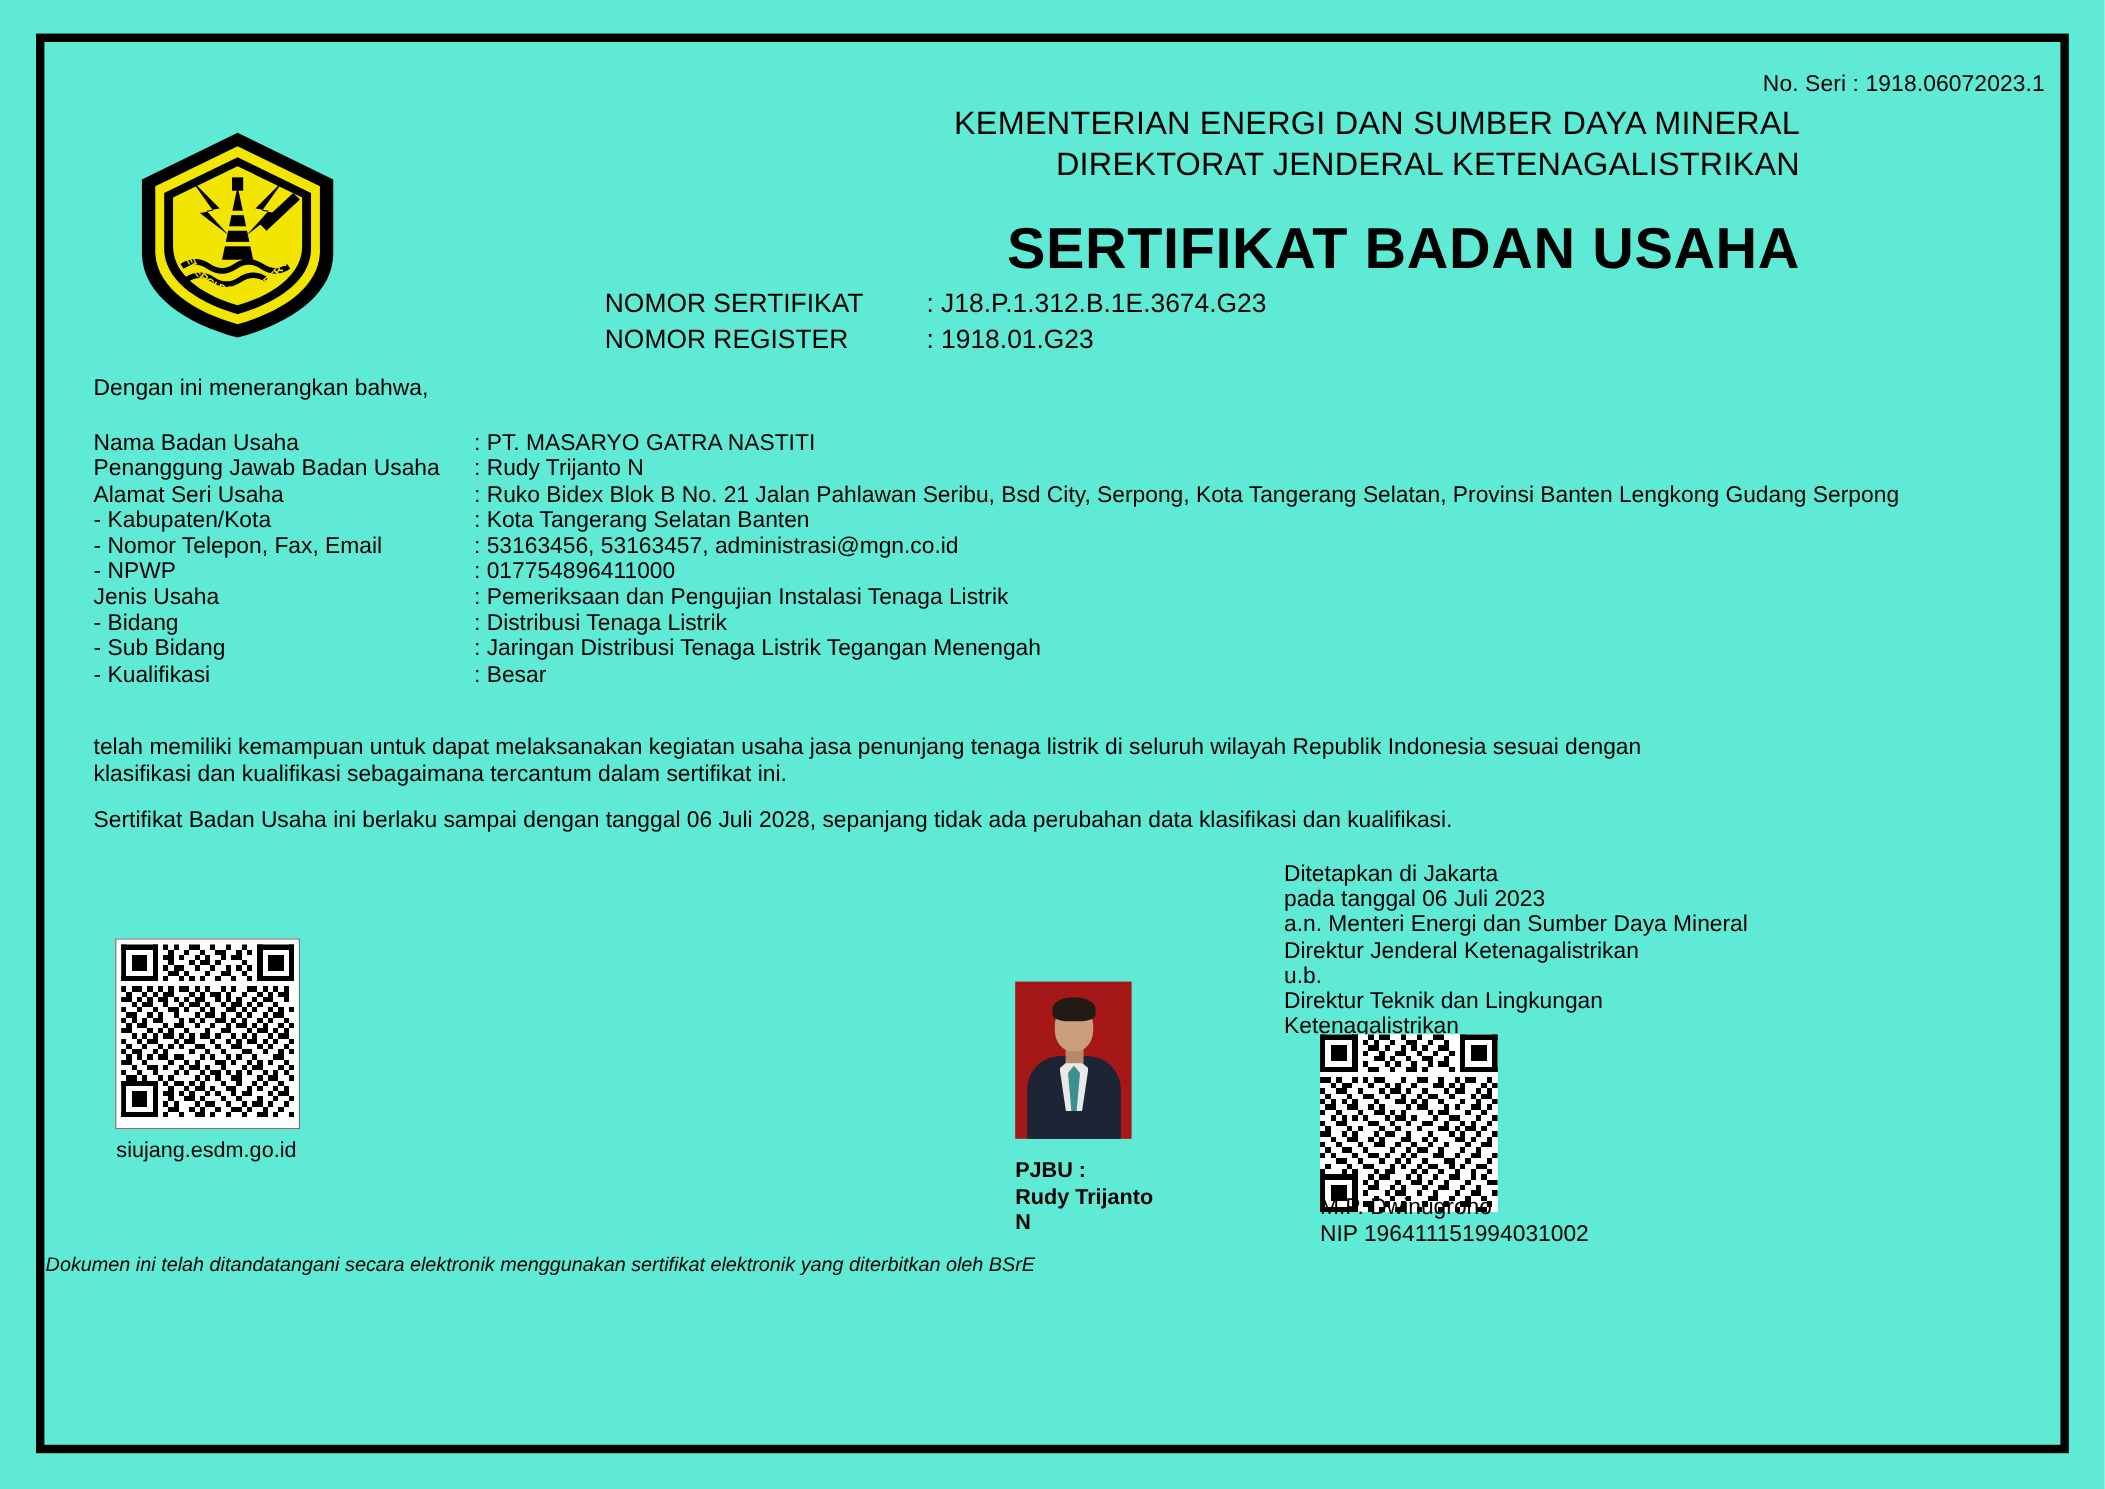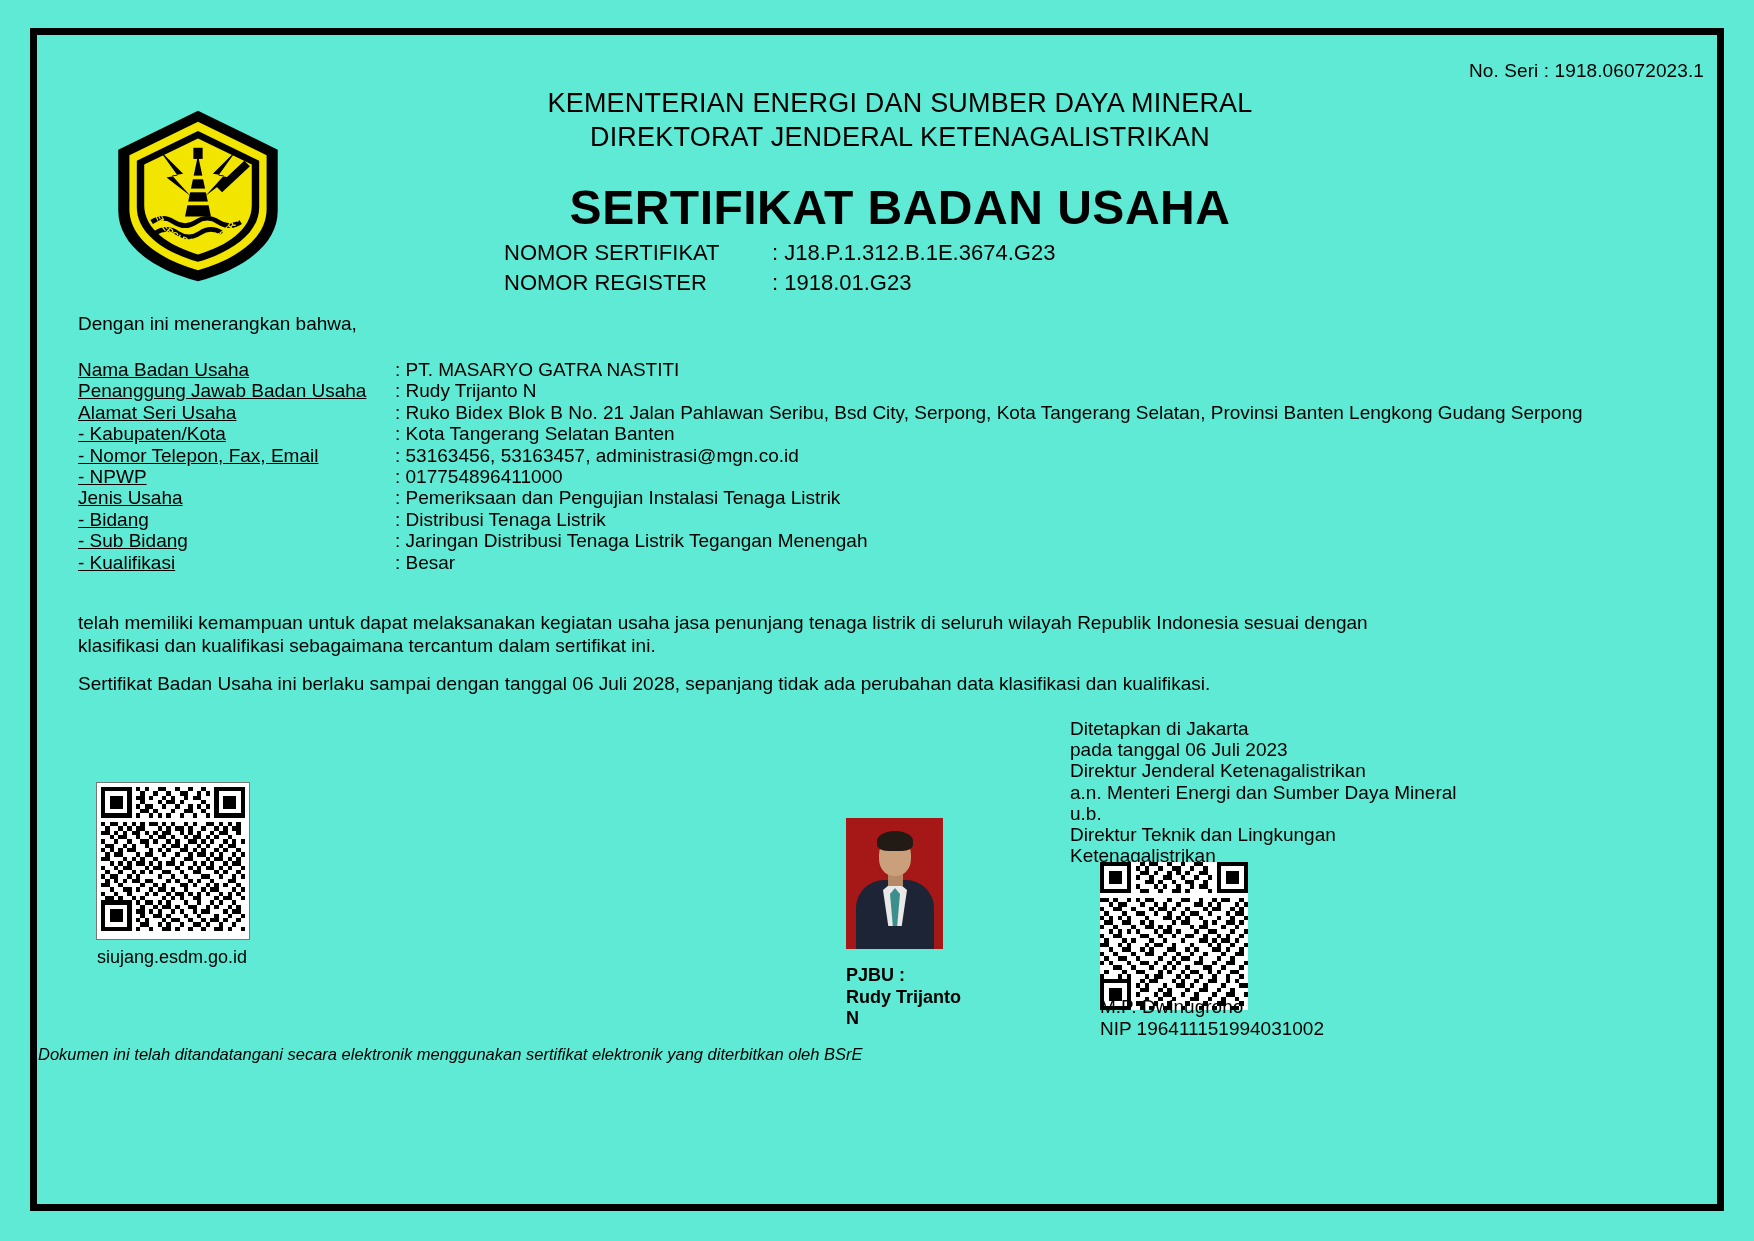--- a/index.html
+++ b/index.html
@@ -47,21 +47,21 @@
     width: 186px;
     height: 178px;
   }
 
   
   .hdr {
     position: absolute;
     left: 300px;
     top: 86px;
     width: 1200px;
-    text-align: center;
+    text-align: right;
   }
   .hdr .l1, .hdr .l2 {
     font-size: 27px;
     line-height: 34px;
     letter-spacing: 0.2px;
   }
   .hdr .title {
     font-size: 48px;
     font-weight: bold;
     line-height: 60px;
@@ -96,21 +96,21 @@
     top: 359px;
     font-size: 19px;
     line-height: 21.4px;
     width: 1600px;
   }
   .data .row {
     display: flex;
     height: 21.4px;
     align-items: flex-start;
   }
-  .data .lab { width: 317px; flex: none; text-decoration: underline; }
+  .data .lab { width: 317px; flex: none; }
   .data .val { white-space: nowrap; }
 
   
   .para1 {
     position: absolute;
     left: 78px;
     top: 611px;
     width: 1340px;
     font-size: 19px;
     line-height: 23px;
@@ -386,22 +386,22 @@
       <div class="val">: Besar</div>
     </div>
   </div>
 
   <div class="para1">telah memiliki kemampuan untuk dapat melaksanakan kegiatan usaha jasa penunjang tenaga listrik di seluruh wilayah Republik Indonesia sesuai dengan klasifikasi dan kualifikasi sebagaimana tercantum dalam sertifikat ini.</div>
   <div class="para2">Sertifikat Badan Usaha ini berlaku sampai dengan tanggal 06 Juli 2028, sepanjang tidak ada perubahan data klasifikasi dan kualifikasi.</div>
 
   <div class="sign">
     <div class="ln">Ditetapkan di Jakarta</div>
     <div class="ln">pada tanggal 06 Juli 2023</div>
+    <div class="ln">a.n. Menteri Energi dan Sumber Daya Mineral</div>
     <div class="ln">Direktur Jenderal Ketenagalistrikan</div>
-    <div class="ln">a.n. Menteri Energi dan Sumber Daya Mineral</div>
     <div class="ln">u.b.</div>
     <div class="ln">Direktur Teknik dan Lingkungan</div>
     <div class="ln">Ketenagalistrikan</div>
   </div>
 
   <div class="qr-left-wrap">
     <div class="qr-frame">
       <svg class="qr" width="144" height="144" viewBox="0 0 33 33" shape-rendering="crispEdges" aria-hidden="true">
         <rect width="33" height="33" fill="#fff"></rect>
         <g fill="#000">

